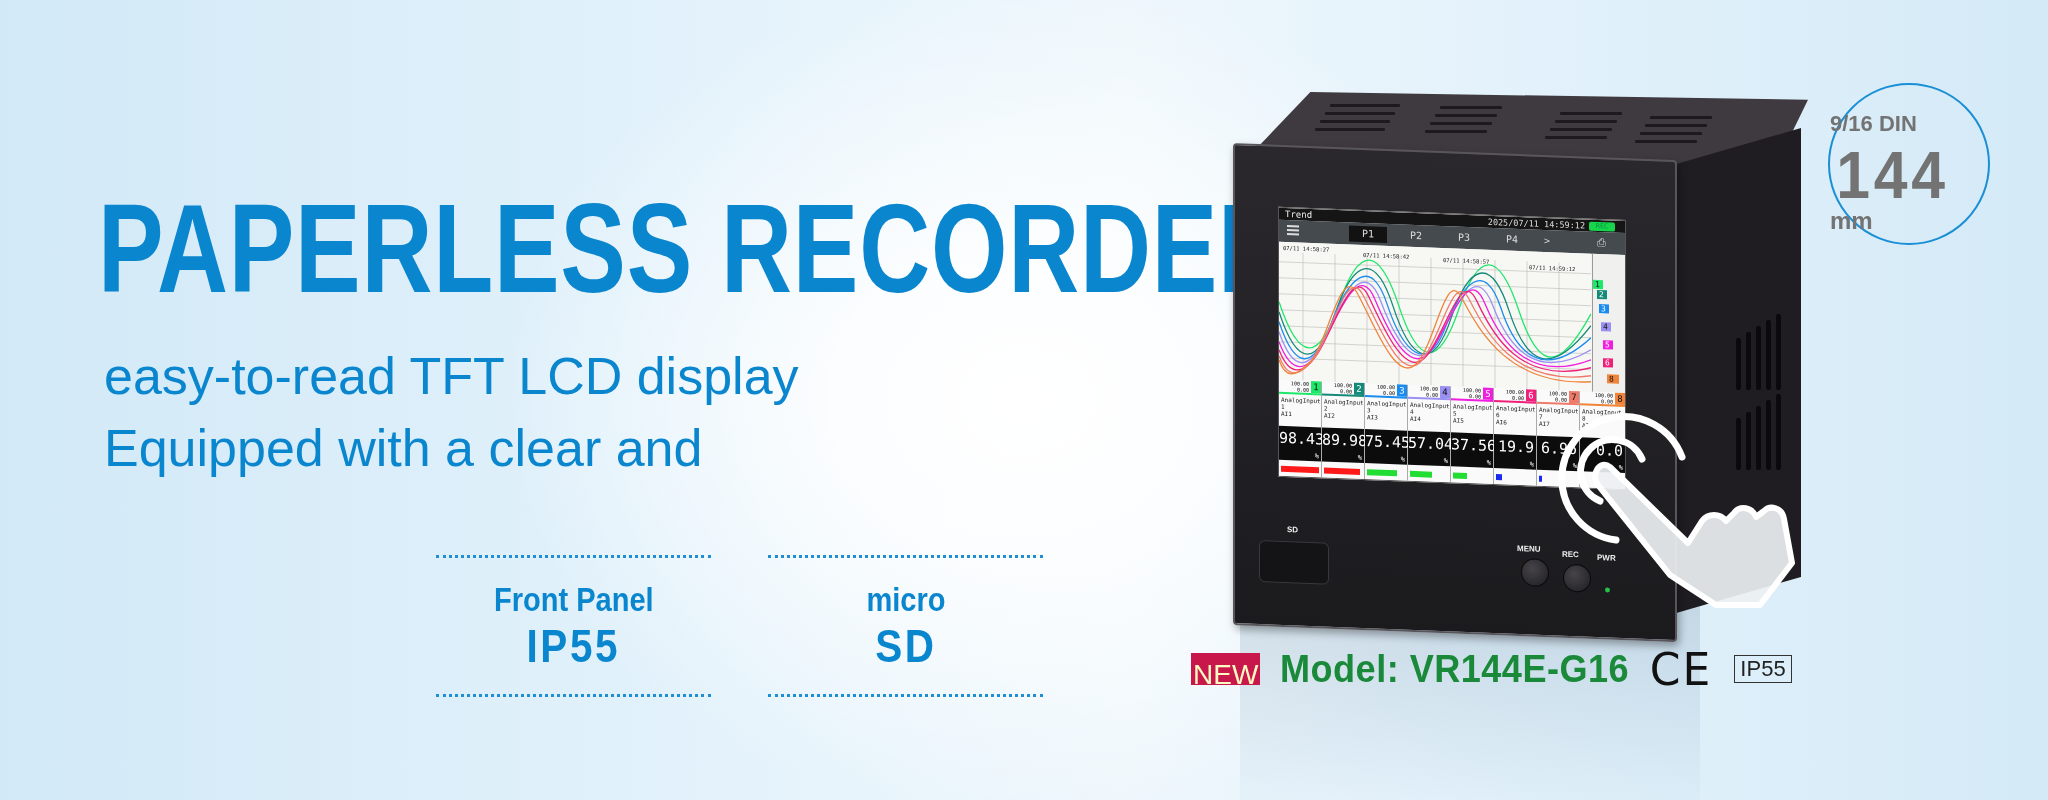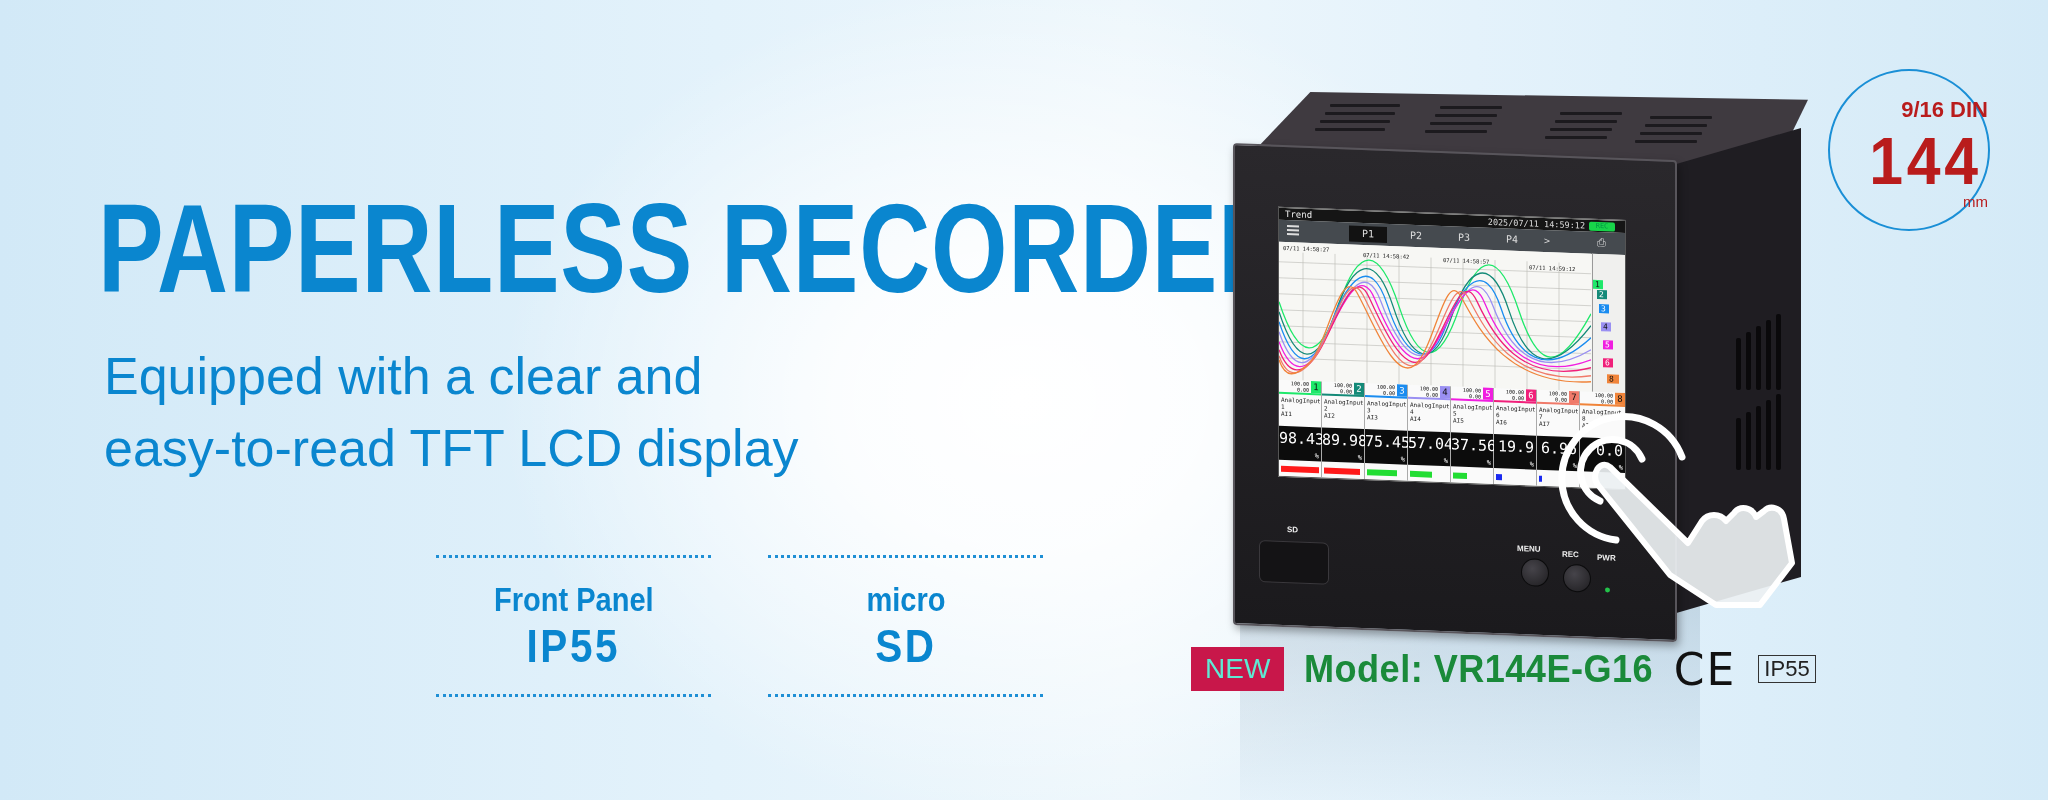--- a/index.html
+++ b/index.html
@@ -20,24 +20,24 @@
   .feature { position: absolute; top: 555px; width: 275px; height: 142px; }
   .feature .rule { position: absolute; left: 0; width: 100%; height: 0; border-top: 3px dotted #1e8fd5; }
   .feature .rule.top { top: 0; }
   .feature .rule.bot { bottom: 0; }
   .feature .content { position: absolute; left: 0; right: 0; top: 0; bottom: 0; display: flex; flex-direction: column; align-items: center; justify-content: center; color: #0a86cf; font-weight: bold; }
   .feature .line1 { font-size: 33px; line-height: 40px; transform: scaleX(0.88); }
   .feature .line2 { font-size: 46px; line-height: 52px; transform: scaleX(0.88); letter-spacing: 3px; }
   .f1 { left: 104px; } .f2 { left: 436px; text-decoration: underline; } .f3 { left: 768px; }
 
   
-  .din { position: absolute; left: 1828px; top: 69px; width: 162px; height: 162px; border: 2.5px solid #1a8fd6; border-radius: 50%; color: #b91c1c; text-align: right; box-sizing: border-box; }
+  .din { position: absolute; left: 1828px; top: 83px; width: 162px; height: 162px; border: 2.5px solid #1a8fd6; border-radius: 50%; color: #737373; text-align: left; box-sizing: border-box; }
   .din .a { position: absolute; top: 26px; width: 100%; font-size: 22px; font-weight: bold; }
   .din .b { position: absolute; top: 52px; width: 100%; font-size: 66px; font-weight: bold; letter-spacing: 4px; transform: scaleX(0.92); }
-  .din .c { position: absolute; top: 122px; width: 100%; font-size: 15px; font-weight: normal; }
+  .din .c { position: absolute; top: 122px; width: 100%; font-size: 24px; font-weight: bold; }
 
   
   .device { position: absolute; left: 0; top: 0; width: 2048px; height: 800px; pointer-events: none; }
   .device * { pointer-events: auto; }
   .reflection { position: absolute; left: 1240px; top: 560px; width: 460px; height: 240px; background: linear-gradient(180deg, rgba(150,175,195,0.45), rgba(200,222,238,0.15)); }
   .housing-top { position: absolute; left: 1236px; top: 92px; width: 572px; height: 78px; background: #3f3a40;
     clip-path: polygon(13% 0%, 100% 10%, 94% 100%, 0% 100%); }
   .vent { position: absolute; height: 3px; background: #1c1a1e; border-radius: 1px; }
   .housing-side { position: absolute; left: 1666px; top: 128px; width: 135px; height: 488px; background: #1f1d22;
     clip-path: polygon(0% 8%, 100% 0%, 100% 92%, 0% 100%); }
@@ -65,33 +65,33 @@
   .btn-label { position: absolute; color: #eee; font-size: 8px; font-weight: bold; }
   .sd-slot { position: absolute; left: 24px; top: 394px; width: 68px; height: 40px; background: #141315; border: 1px solid #3a383c; border-radius: 6px; }
   .round-btn { position: absolute; width: 26px; height: 26px; border-radius: 50%; background: radial-gradient(circle at 40% 35%, #46444a, #1e1d20); border: 1px solid #0b0b0c; }
   .led { position: absolute; width: 5px; height: 5px; border-radius: 50%; background: #23c24a; }
 
   
   .touch { position: absolute; left: 1520px; top: 395px; width: 280px; height: 220px; }
 
   
   .model-row { position: absolute; left: 1191px; top: 647px; height: 44px; display: flex; align-items: center; }
-  .new-badge { background: #c8174a; color: #5eead4; font-size: 28px; padding: 0 14px; height: 44px; line-height: 44px; }
+  .new-badge { background: #c8174a; color: #fef9c3; font-size: 28px; padding: 0 2px; height: 32px; line-height: 44px; }
   .model { margin-left: 20px; color: #1a8a3a; font-size: 38px; font-weight: bold; letter-spacing: 0.5px; transform: scaleX(0.95); transform-origin: left center; }
   .ce { margin-left: 2px; font-size: 44px; color: #111; font-family: "DejaVu Sans", sans-serif; letter-spacing: 2px; }
   .ip-box { margin-left: 22px; border: 1.5px solid #333; color: #222; font-size: 22px; line-height: 24px; padding: 1px 5px; }
 </style>
 </head>
 <body>
 
 <div class="left">
   <div class="title">PAPERLESS RECORDER</div>
   <div class="tagline">
+    <div>easy-to-read TFT LCD display</div>
     <div>Equipped with a clear and</div>
-    <div>easy-to-read TFT LCD display</div>
   </div>
 
   <div class="feature f2">
     <div class="rule top"></div>
     <div class="content">
       <div class="line1">Front Panel</div>
       <div class="line2">IP55</div>
     </div>
     <div class="rule bot"></div>
   </div>

